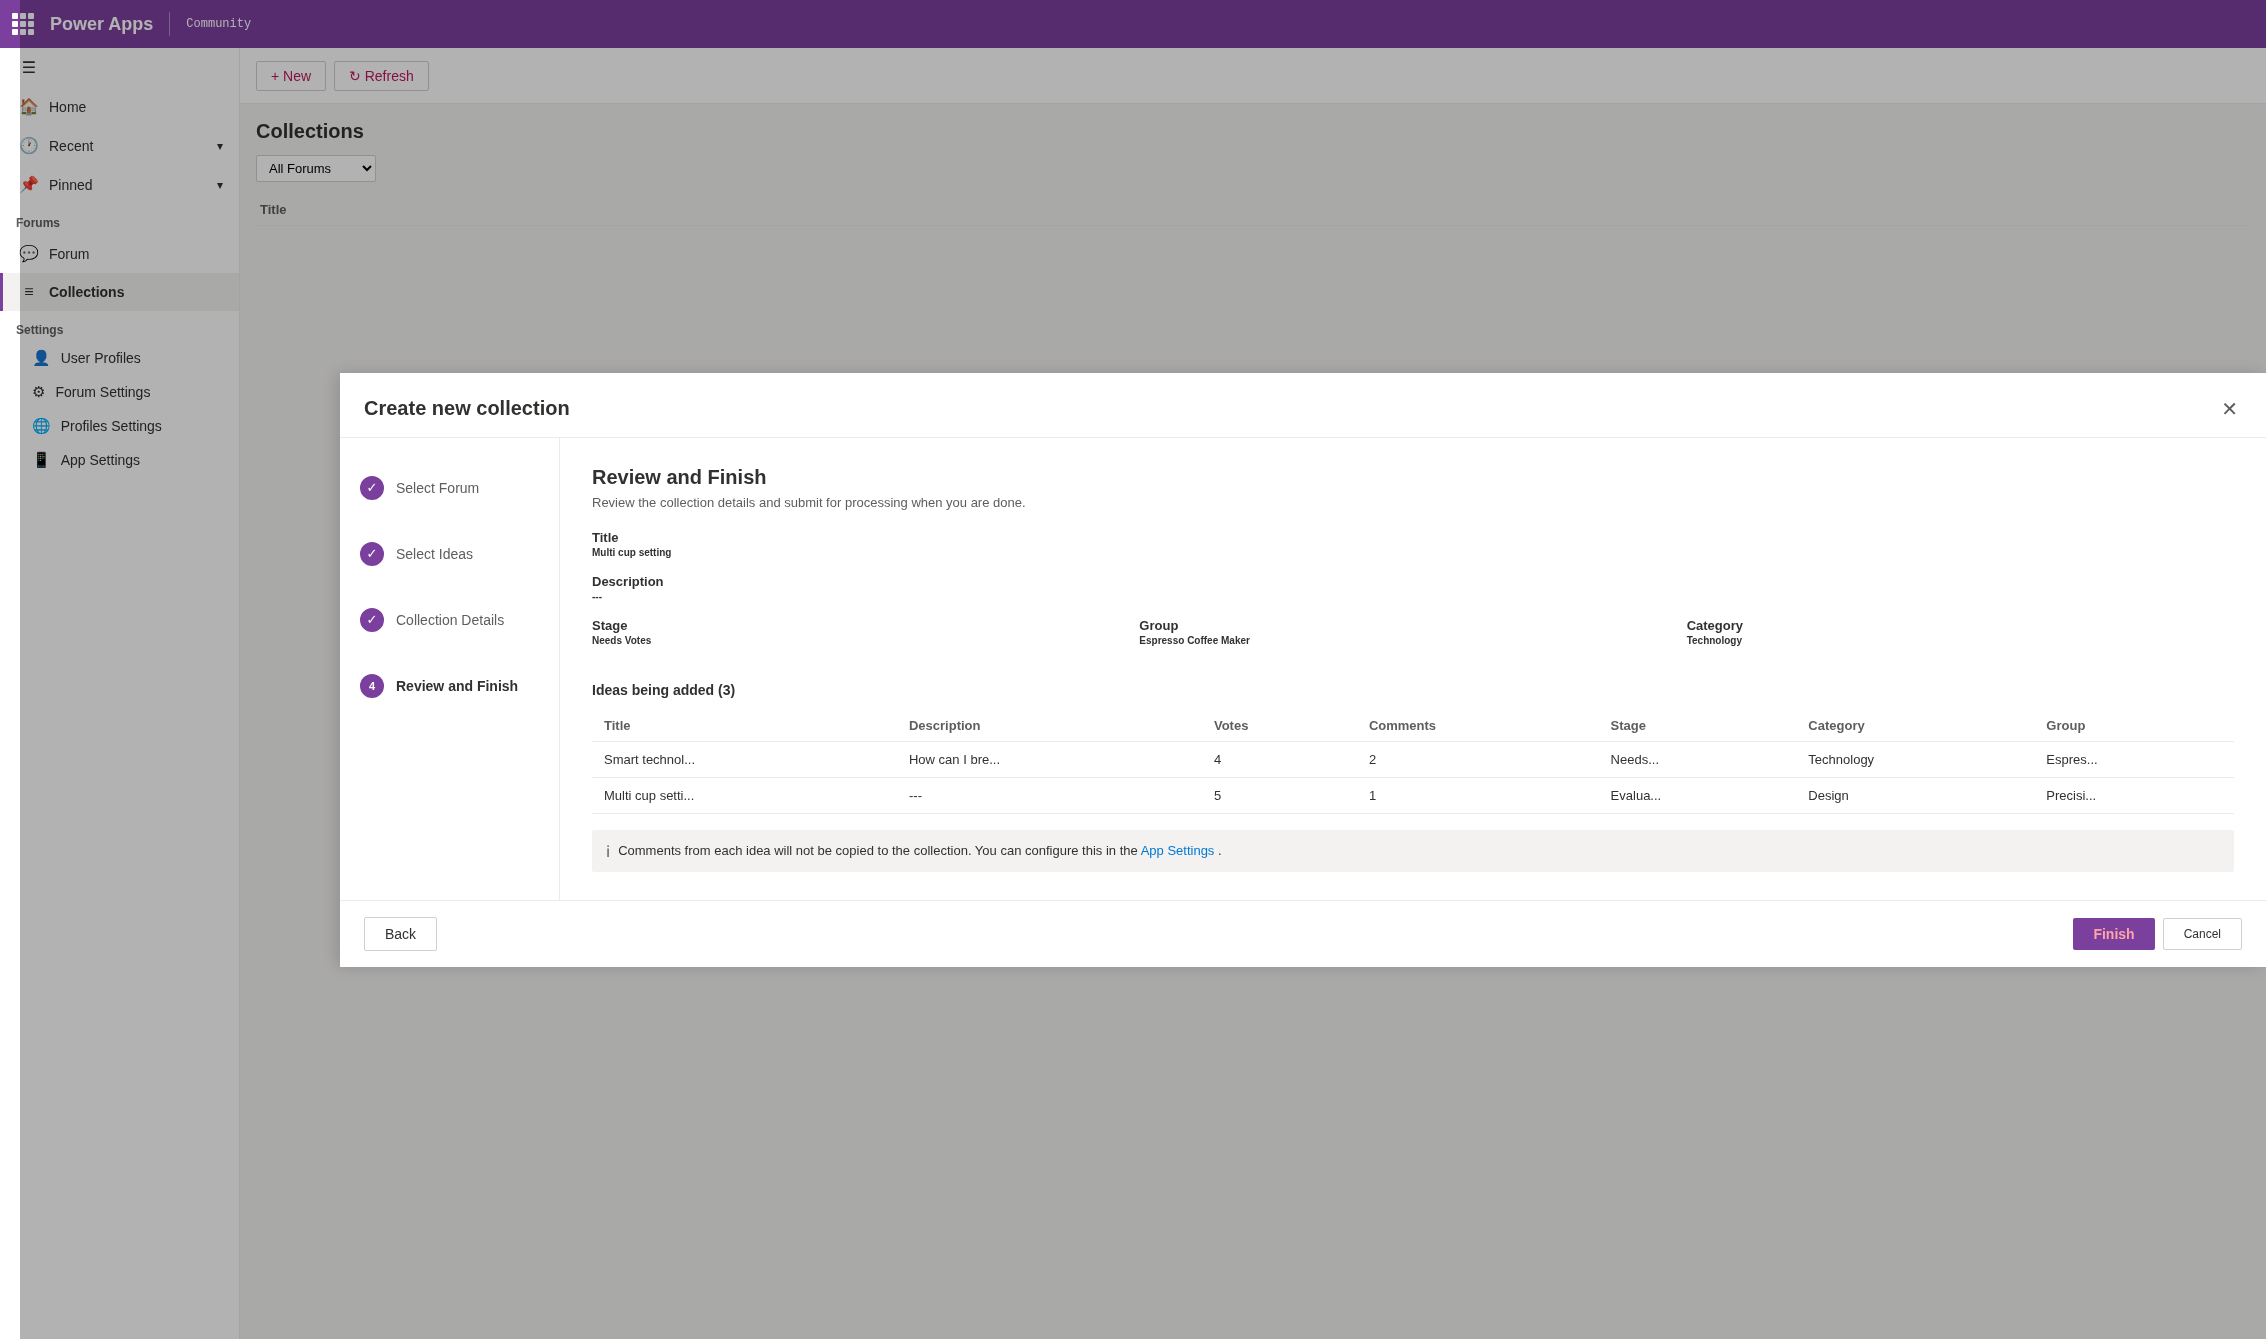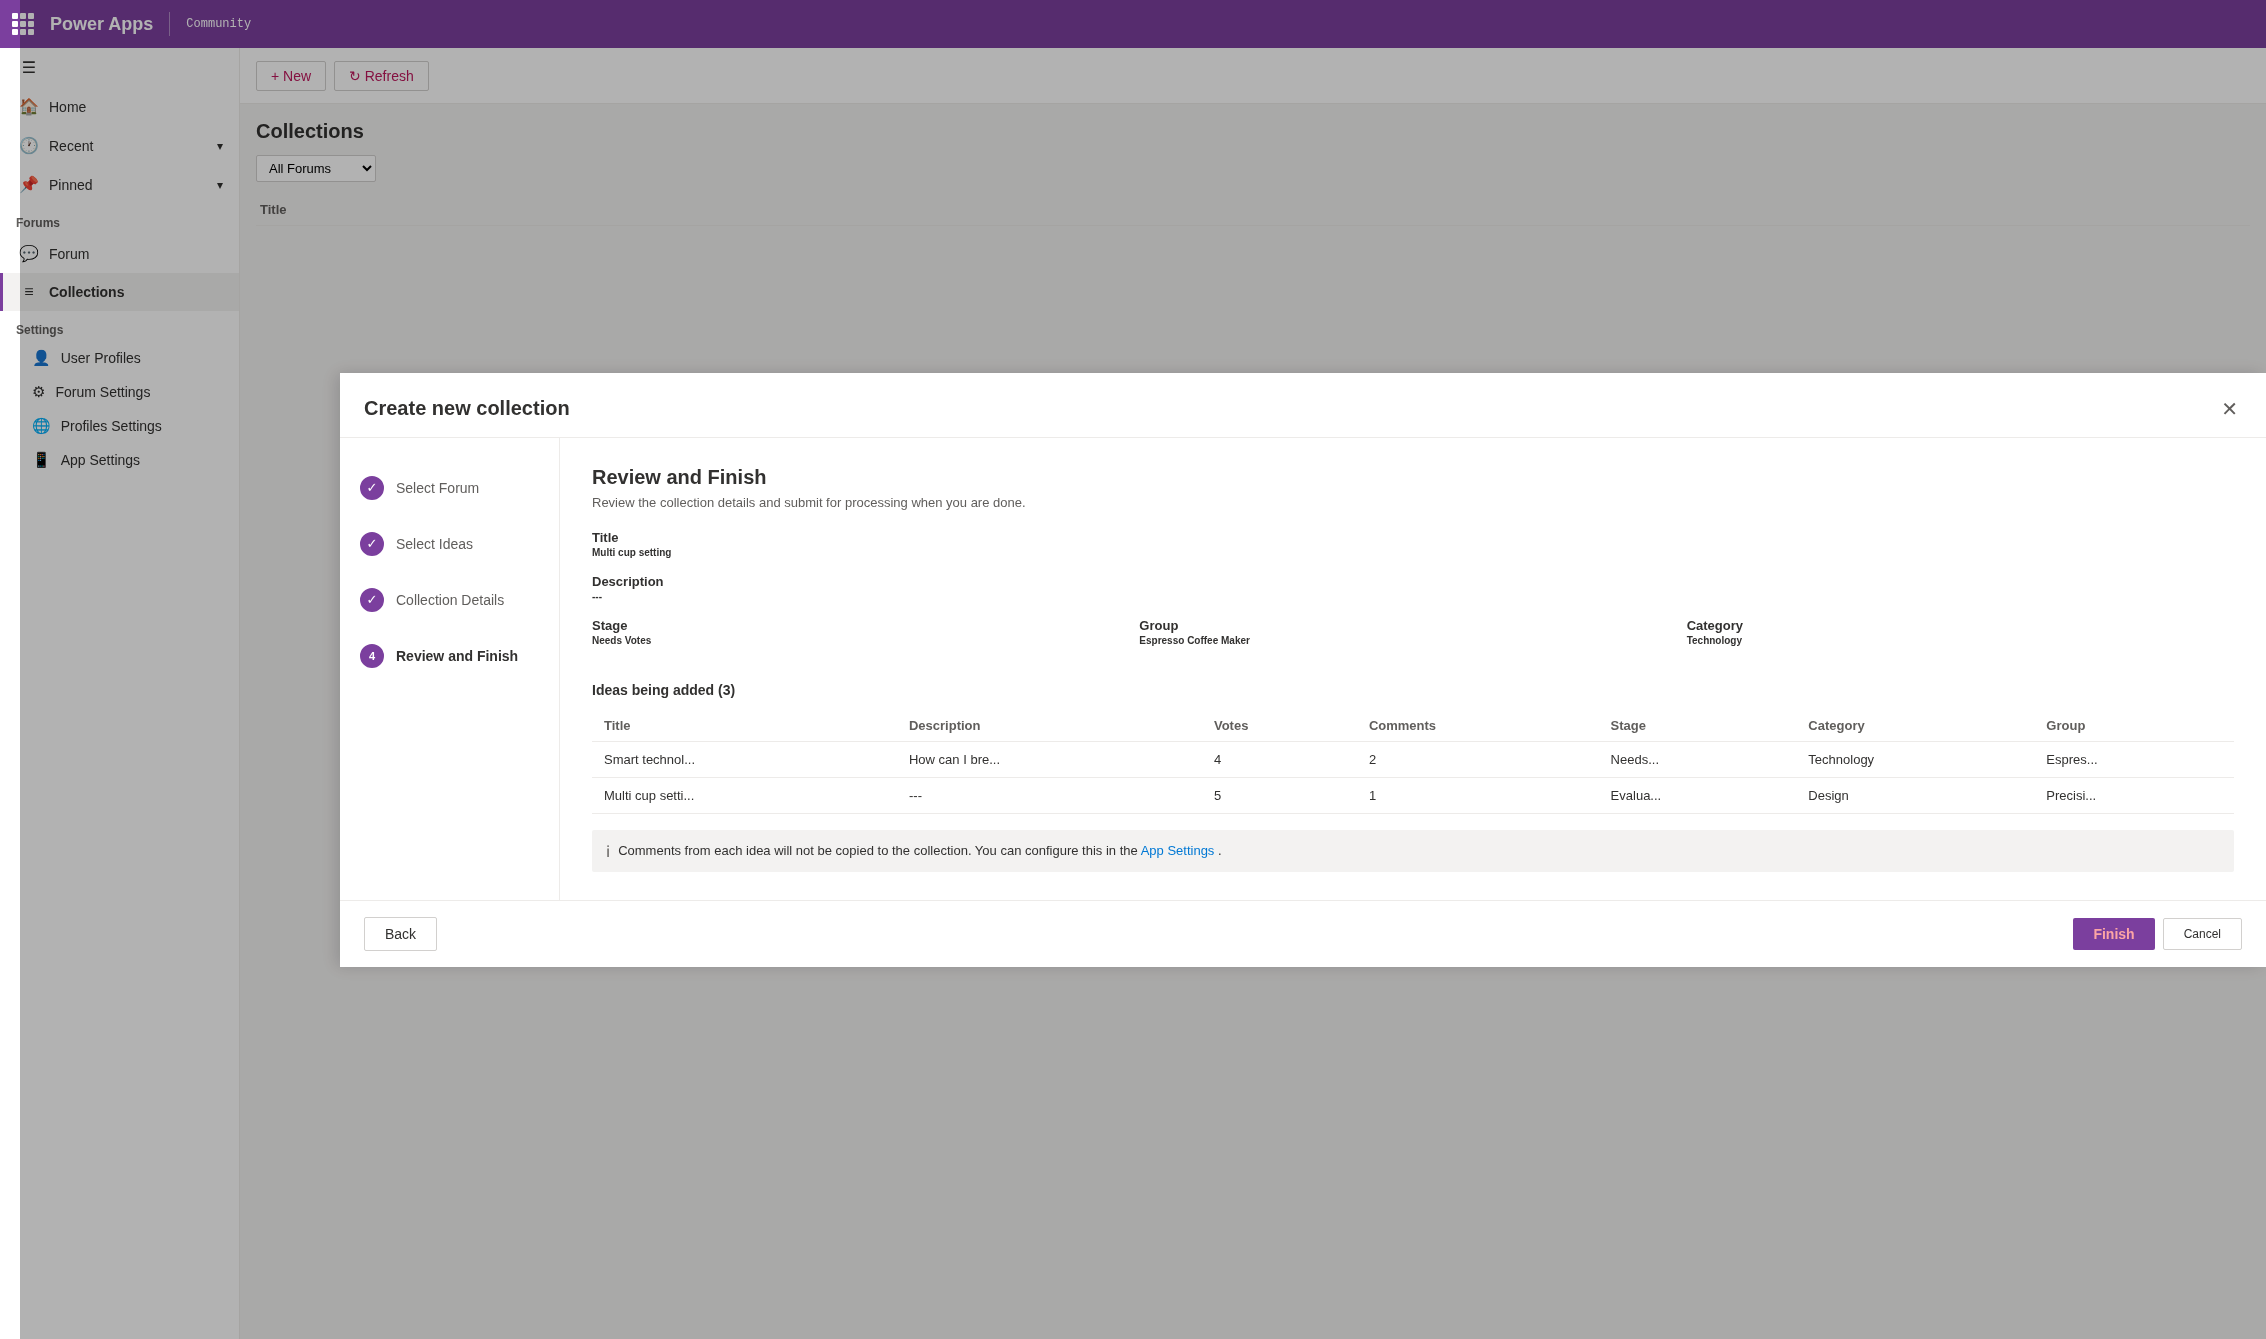--- a/index.html
+++ b/index.html
@@ -187,21 +187,21 @@
     }
 
     
     .wizard-steps {
       width: 220px;
       flex-shrink: 0;
       border-right: 1px solid #edebe9;
       padding: 24px 0;
       display: flex;
       flex-direction: column;
-      gap: 4px;
+      gap: 14px;
     }
     .wizard-step {
       display: flex;
       align-items: center;
       gap: 12px;
       padding: 14px 20px;
       cursor: pointer;
       color: #605e5c;
       font-size: 14px;
     }

